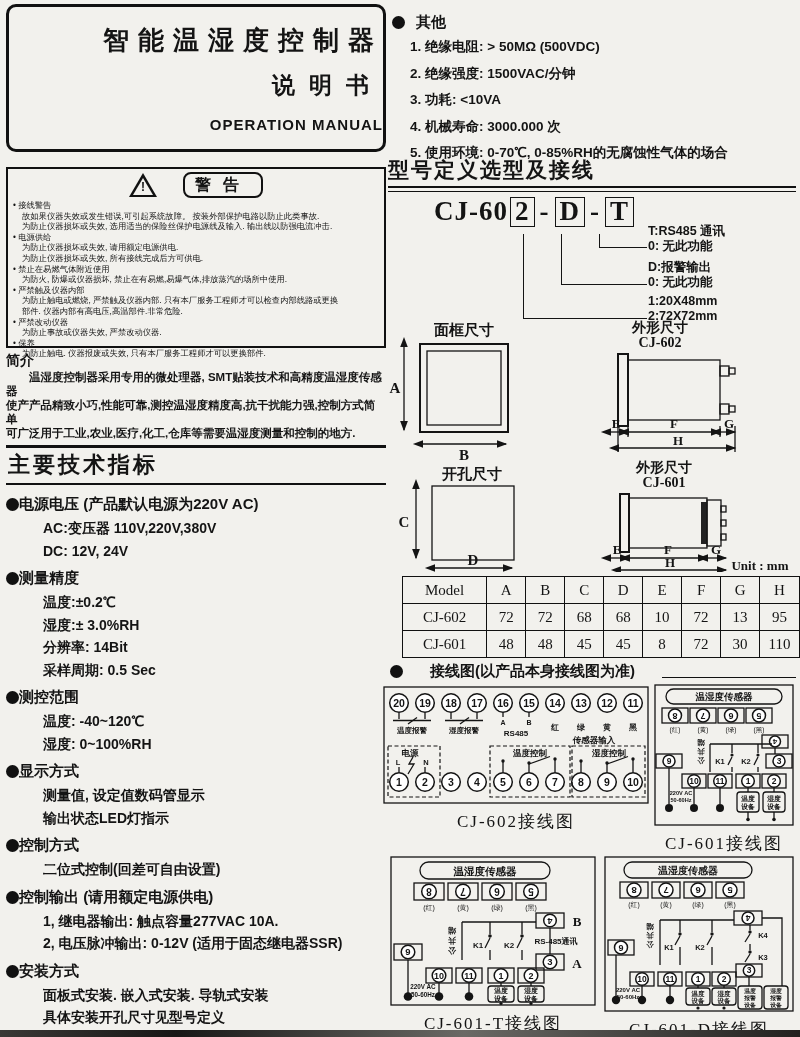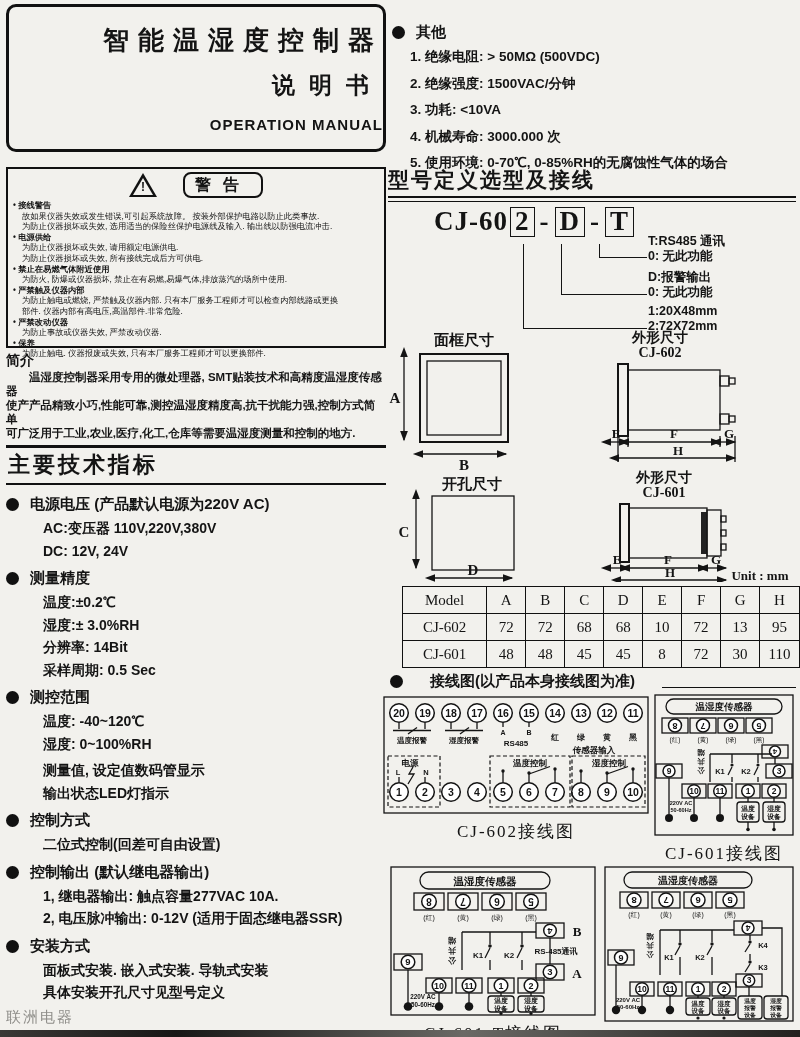--- a/index.html
+++ b/index.html
@@ -11,38 +11,38 @@
   .t1{font-size:26px;font-weight:bold;letter-spacing:9px;}
   .t2{font-size:23px;font-weight:bold;letter-spacing:14px;margin-top:12px;}
   .t3{font-size:15px;font-weight:bold;letter-spacing:1px;margin-top:15px;}
   .warn-box{margin-top:15px;border:2.5px solid #111;height:172px;padding:3px 5px 2px 5px;}
   .warn-head{display:flex;justify-content:center;align-items:center;gap:26px;height:26px;}
   .tri{position:relative;width:0;height:0;border-left:14px solid transparent;border-right:14px solid transparent;border-bottom:24px solid #111;}
   .tri::after{content:"";position:absolute;left:-10px;top:5px;border-left:10px solid transparent;border-right:10px solid transparent;border-bottom:17px solid #f2f1ed;}
   .tri .bang{position:absolute;left:-2px;top:7px;z-index:2;font-weight:bold;font-size:12px;color:#111;}
   .warn-badge{border:2px solid #111;border-radius:8px;padding:0 10px;font-size:16px;font-weight:bold;letter-spacing:12px;line-height:22px;}
   .warn-list{margin-top:2px;font-size:8.3px;line-height:10.6px;}
-  .wi-title{font-weight:bold;}
+  .wi-title{font-weight:normal;}
   .wi-title::before{content:"• ";}
   .wi-line{padding-left:9px;}
   .intro{margin-top:4px;}
   .intro-title{font-weight:bold;font-size:14px;}
   .intro-line{font-size:11.5px;line-height:14px;font-weight:bold;}
   .indent{text-indent:2em;}
   .rule{border-top:3px solid #111;margin-top:5px;}
   .rule2{border-top:2px solid #111;}
   .h-major{font-size:22px;font-weight:bold;letter-spacing:3px;padding:2px 0 3px 2px;}
   .spec{margin-bottom:4px;}
-  .spec-head{display:flex;align-items:center;gap:11px;font-weight:bold;font-size:15px;height:25px;}
+  .spec-head{display:flex;align-items:center;font-weight:bold;font-size:15px;height:25px;}
   .dot{width:13px;height:13px;border-radius:50%;background:#111;flex:0 0 13px;}
   .spec-lines{padding-left:37px;font-size:14px;font-weight:bold;}
   .spec-lines div{line-height:22.5px;}
   .watermark{color:#8f8e8a;font-size:15px;letter-spacing:2px;margin-top:0px;}
   
-  .col-right{position:absolute;left:388px;top:18px;width:412px;height:752px;}
+  .col-right{position:absolute;left:388px;top:8px;width:412px;height:752px;}
   .others{position:absolute;top:2px;left:4px;width:404px;}
   .others-head{display:flex;align-items:center;gap:11px;font-weight:bold;font-size:15px;height:24px;}
   .others-items{padding-left:18px;font-size:13.5px;font-weight:bold;}
   .others-items div{line-height:26.5px;}
   .h-sec{position:absolute;top:148px;left:0px;width:408px;font-size:21px;font-weight:bold;letter-spacing:2px;}
   .double-rule{position:absolute;top:178px;left:0;width:408px;height:3px;border-top:2.5px solid #111;border-bottom:1.2px solid #111;}
   .model-block{position:absolute;top:188px;left:8px;width:398px;height:126px;}
   .code-line{font-family:"Liberation Serif",serif;font-size:27px;font-weight:bold;padding-left:38px;letter-spacing:1px;}
   .boxed{display:inline-block;border:1.5px solid #141414;line-height:1.02;padding:0 4px;margin:0 2px;}
   .dash{margin:0 3px;}
@@ -146,38 +146,42 @@
       <div class="spec-head">
           <span class="dot"></span>
           <span>测控范围</span>
         </div>
       <div class="spec-lines">
         <div>温度:  -40~120℃</div>
         <div>湿度:  0~100%RH</div>
       </div>
     </div>
     <div class="spec">
+      <div class="spec-head">
+          <span class="dot"></span>
+          <span>显示方式</span>
+        </div>
       <div class="spec-lines">
         <div>测量值, 设定值数码管显示</div>
         <div>输出状态LED灯指示</div>
       </div>
     </div>
     <div class="spec">
       <div class="spec-head">
           <span class="dot"></span>
           <span>控制方式</span>
         </div>
       <div class="spec-lines">
         <div>二位式控制(回差可自由设置)</div>
       </div>
     </div>
     <div class="spec">
       <div class="spec-head">
           <span class="dot"></span>
-          <span>控制输出 (默认继电器输出)</span>
+          <span>控制输出 (请用额定电源供电)</span>
         </div>
       <div class="spec-lines">
         <div>1, 继电器输出: 触点容量277VAC 10A.</div>
         <div>2, 电压脉冲输出: 0-12V (适用于固态继电器SSR)</div>
       </div>
     </div>
     <div class="spec">
       <div class="spec-head">
           <span class="dot"></span>
           <span>安装方式</span>

